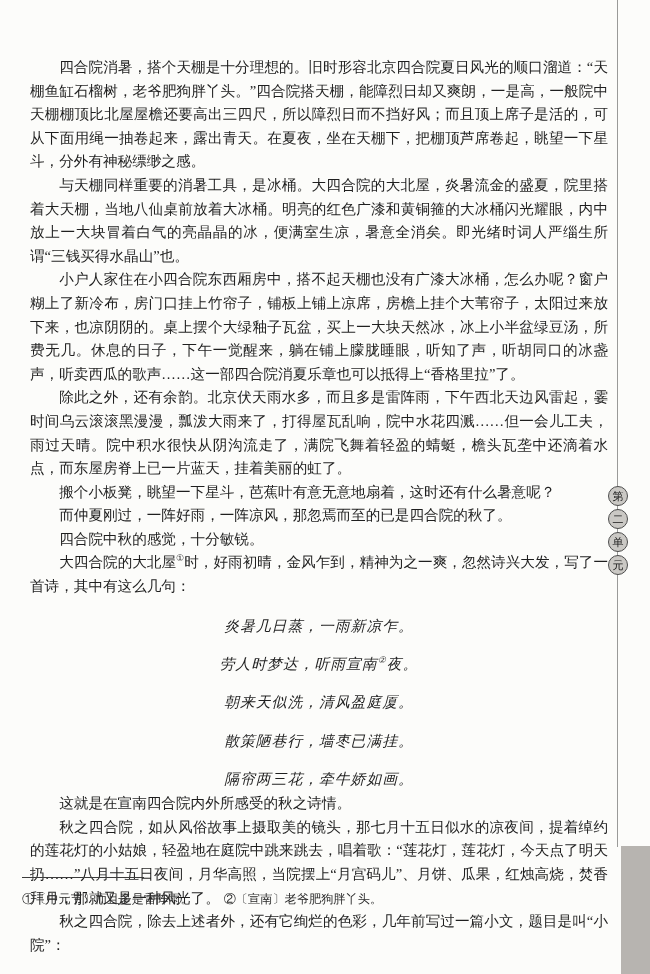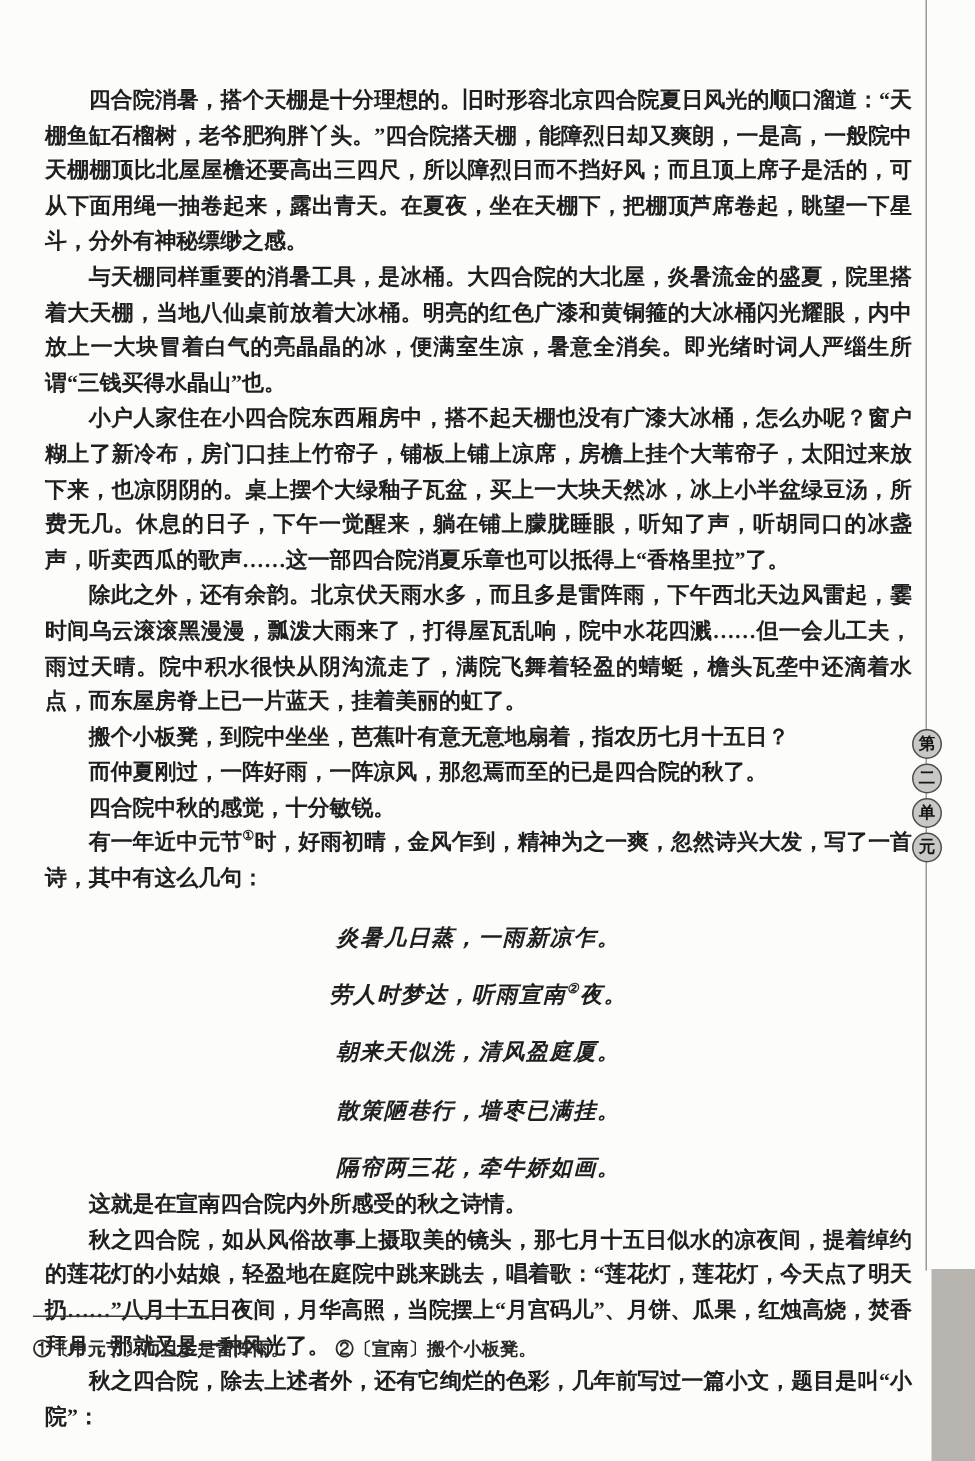--- a/index.html
+++ b/index.html
@@ -5,21 +5,20 @@
   html, body { margin: 0; padding: 0; background: #e8e8e8; }
   .page {
     position: relative;
     width: 650px;
     height: 974px;
     margin: 0 auto;
     background: #fcfcfa;
     font-family: "Liberation Serif", "DejaVu Serif", serif;
     color: #1f1f1f;
     overflow: hidden;
-    font-weight: bold;
   }
   .content {
     position: absolute;
     left: 30px;
     top: 56px;
     width: 578px;
     font-size: 14.6px;
     line-height: 23.6px;
     text-align: justify;
   }
@@ -109,43 +108,43 @@
 </head>
 <body>
 
 <div class="page">
 
   <div class="content">
     <p>四合院消暑，搭个天棚是十分理想的。旧时形容北京四合院夏日风光的顺口溜道：“天棚鱼缸石榴树，老爷肥狗胖丫头。”四合院搭天棚，能障烈日却又爽朗，一是高，一般院中天棚棚顶比北屋屋檐还要高出三四尺，所以障烈日而不挡好风；而且顶上席子是活的，可从下面用绳一抽卷起来，露出青天。在夏夜，坐在天棚下，把棚顶芦席卷起，眺望一下星斗，分外有神秘缥缈之感。</p>
     <p>与天棚同样重要的消暑工具，是冰桶。大四合院的大北屋，炎暑流金的盛夏，院里搭着大天棚，当地八仙桌前放着大冰桶。明亮的红色广漆和黄铜箍的大冰桶闪光耀眼，内中放上一大块冒着白气的亮晶晶的冰，便满室生凉，暑意全消矣。即光绪时词人严缁生所谓“三钱买得水晶山”也。</p>
     <p>小户人家住在小四合院东西厢房中，搭不起天棚也没有广漆大冰桶，怎么办呢？窗户糊上了新冷布，房门口挂上竹帘子，铺板上铺上凉席，房檐上挂个大苇帘子，太阳过来放下来，也凉阴阴的。桌上摆个大绿釉子瓦盆，买上一大块天然冰，冰上小半盆绿豆汤，所费无几。休息的日子，下午一觉醒来，躺在铺上朦胧睡眼，听知了声，听胡同口的冰盏声，听卖西瓜的歌声……这一部四合院消夏乐章也可以抵得上“香格里拉”了。</p>
     <p>除此之外，还有余韵。北京伏天雨水多，而且多是雷阵雨，下午西北天边风雷起，霎时间乌云滚滚黑漫漫，瓢泼大雨来了，打得屋瓦乱响，院中水花四溅……但一会儿工夫，雨过天晴。院中积水很快从阴沟流走了，满院飞舞着轻盈的蜻蜓，檐头瓦垄中还滴着水点，而东屋房脊上已一片蓝天，挂着美丽的虹了。</p>
-    <p>搬个小板凳，到院中坐坐，芭蕉叶有意无意地扇着，指农历七月十五日？</p>
+    <p>搬个小板凳，眺望一下星斗，芭蕉叶有意无意地扇着，这时还有什么暑意呢？</p>
     <p>而仲夏刚过，一阵好雨，一阵凉风，那忽焉而至的已是四合院的秋了。</p>
     <p>四合院中秋的感觉，十分敏锐。</p>
-    <p><span>有一年近中元节</span><sup class="fn-ref">①</sup><span>时，好雨初晴，金风乍到，精神为之一爽，忽然诗兴大发，写了一首诗，其中有这么几句：</span></p>
+    <p><span>大四合院的大北屋</span><sup class="fn-ref">①</sup><span>时，好雨初晴，金风乍到，精神为之一爽，忽然诗兴大发，写了一首诗，其中有这么几句：</span></p>
 
     <div class="poem">
       <div class="poem-line">炎暑几日蒸，一雨新凉乍。</div>
       <div class="poem-line"><span>劳人时梦达，听雨宣南</span><sup class="fn-ref">②</sup><span>夜。</span></div>
       <div class="poem-line">朝来天似洗，清风盈庭厦。</div>
       <div class="poem-line">散策陋巷行，墙枣已满挂。</div>
       <div class="poem-line">隔帘两三花，牵牛娇如画。</div>
     </div>
 
     <p>这就是在宣南四合院内外所感受的秋之诗情。</p>
     <p>秋之四合院，如从风俗故事上摄取美的镜头，那七月十五日似水的凉夜间，提着绰约的莲花灯的小姑娘，轻盈地在庭院中跳来跳去，唱着歌：“莲花灯，莲花灯，今天点了明天扔……”八月十五日夜间，月华高照，当院摆上“月宫码儿”、月饼、瓜果，红烛高烧，焚香拜月，那就又是一种风光了。</p>
     <p>秋之四合院，除去上述者外，还有它绚烂的色彩，几年前写过一篇小文，题目是叫“小院”：</p>
   </div>
 
   <div class="fn-divider"></div>
 
   <div class="footnotes">
     <span class="fn">①〔中元节〕而且多是雷阵雨。</span>
-    <span class="fn">②〔宣南〕搬个小板凳。</span>
+    <span class="fn">②〔宣南〕老爷肥狗胖丫头。</span>
   </div>
 
   <div class="margin-rule"></div>
 
   <div class="unit-tab">
     <div class="unit-circle">第</div>
     <div class="unit-circle">二</div>
     <div class="unit-circle">单</div>
     <div class="unit-circle">元</div>
   </div>

